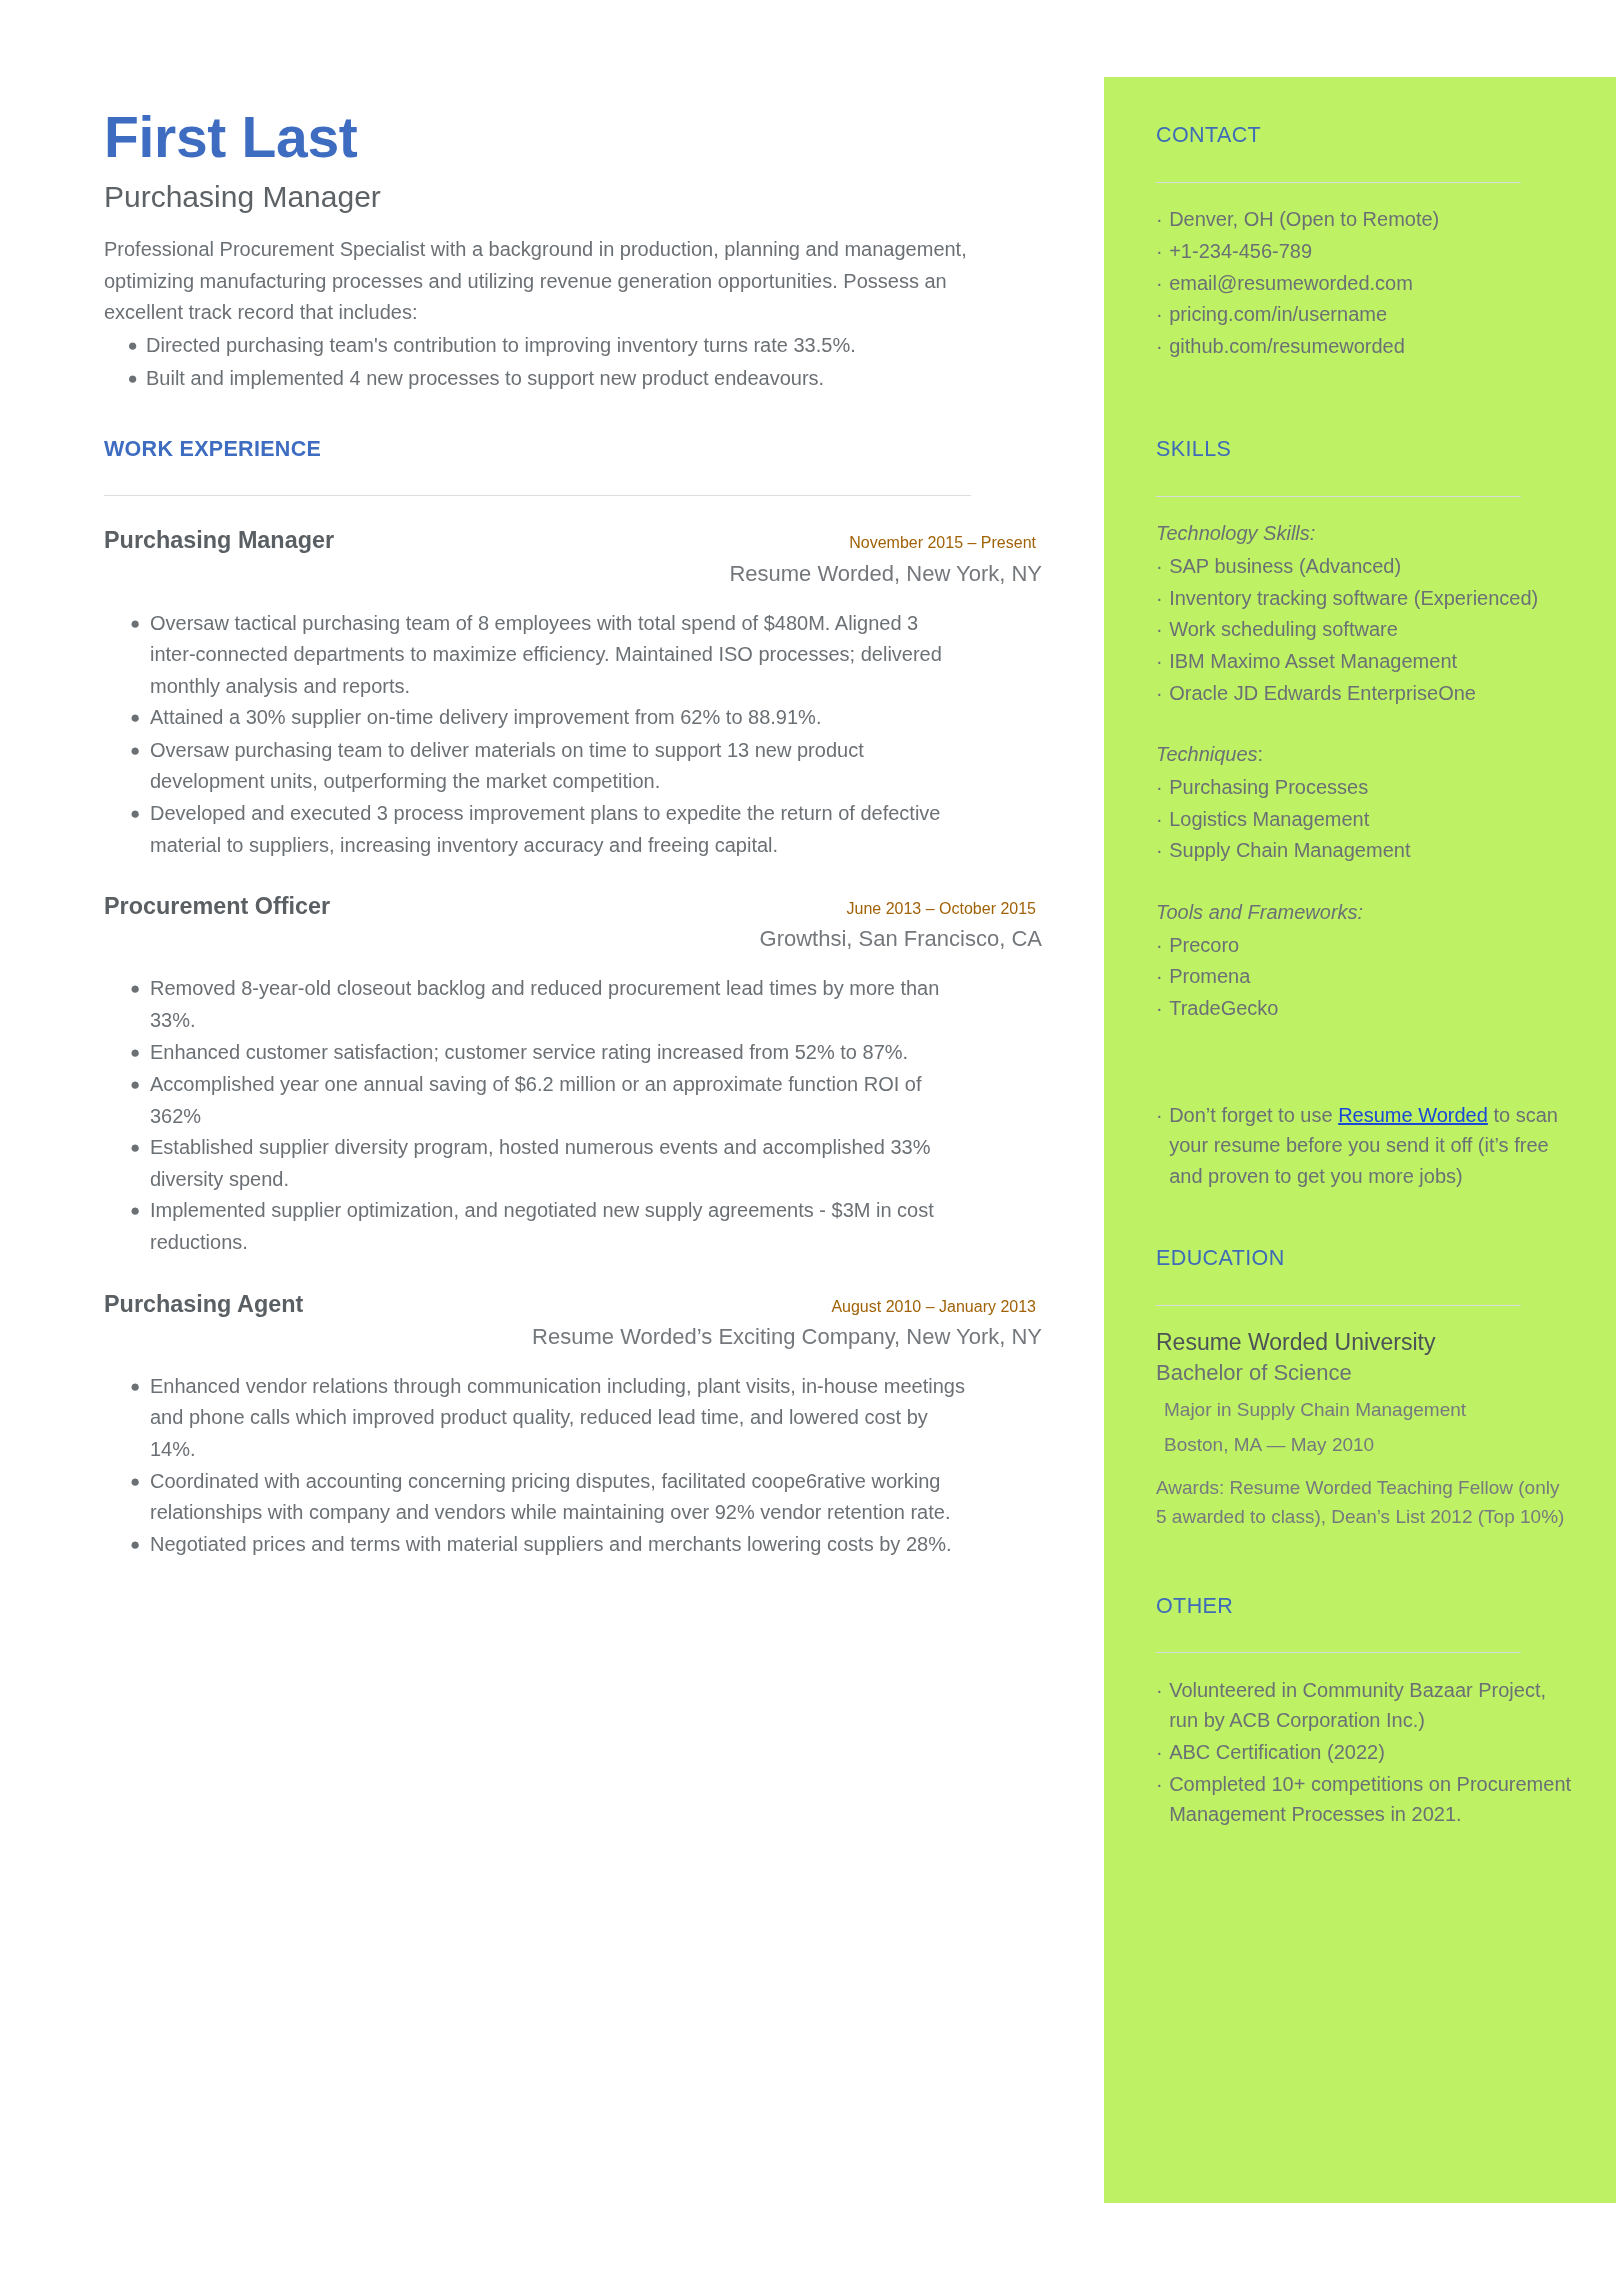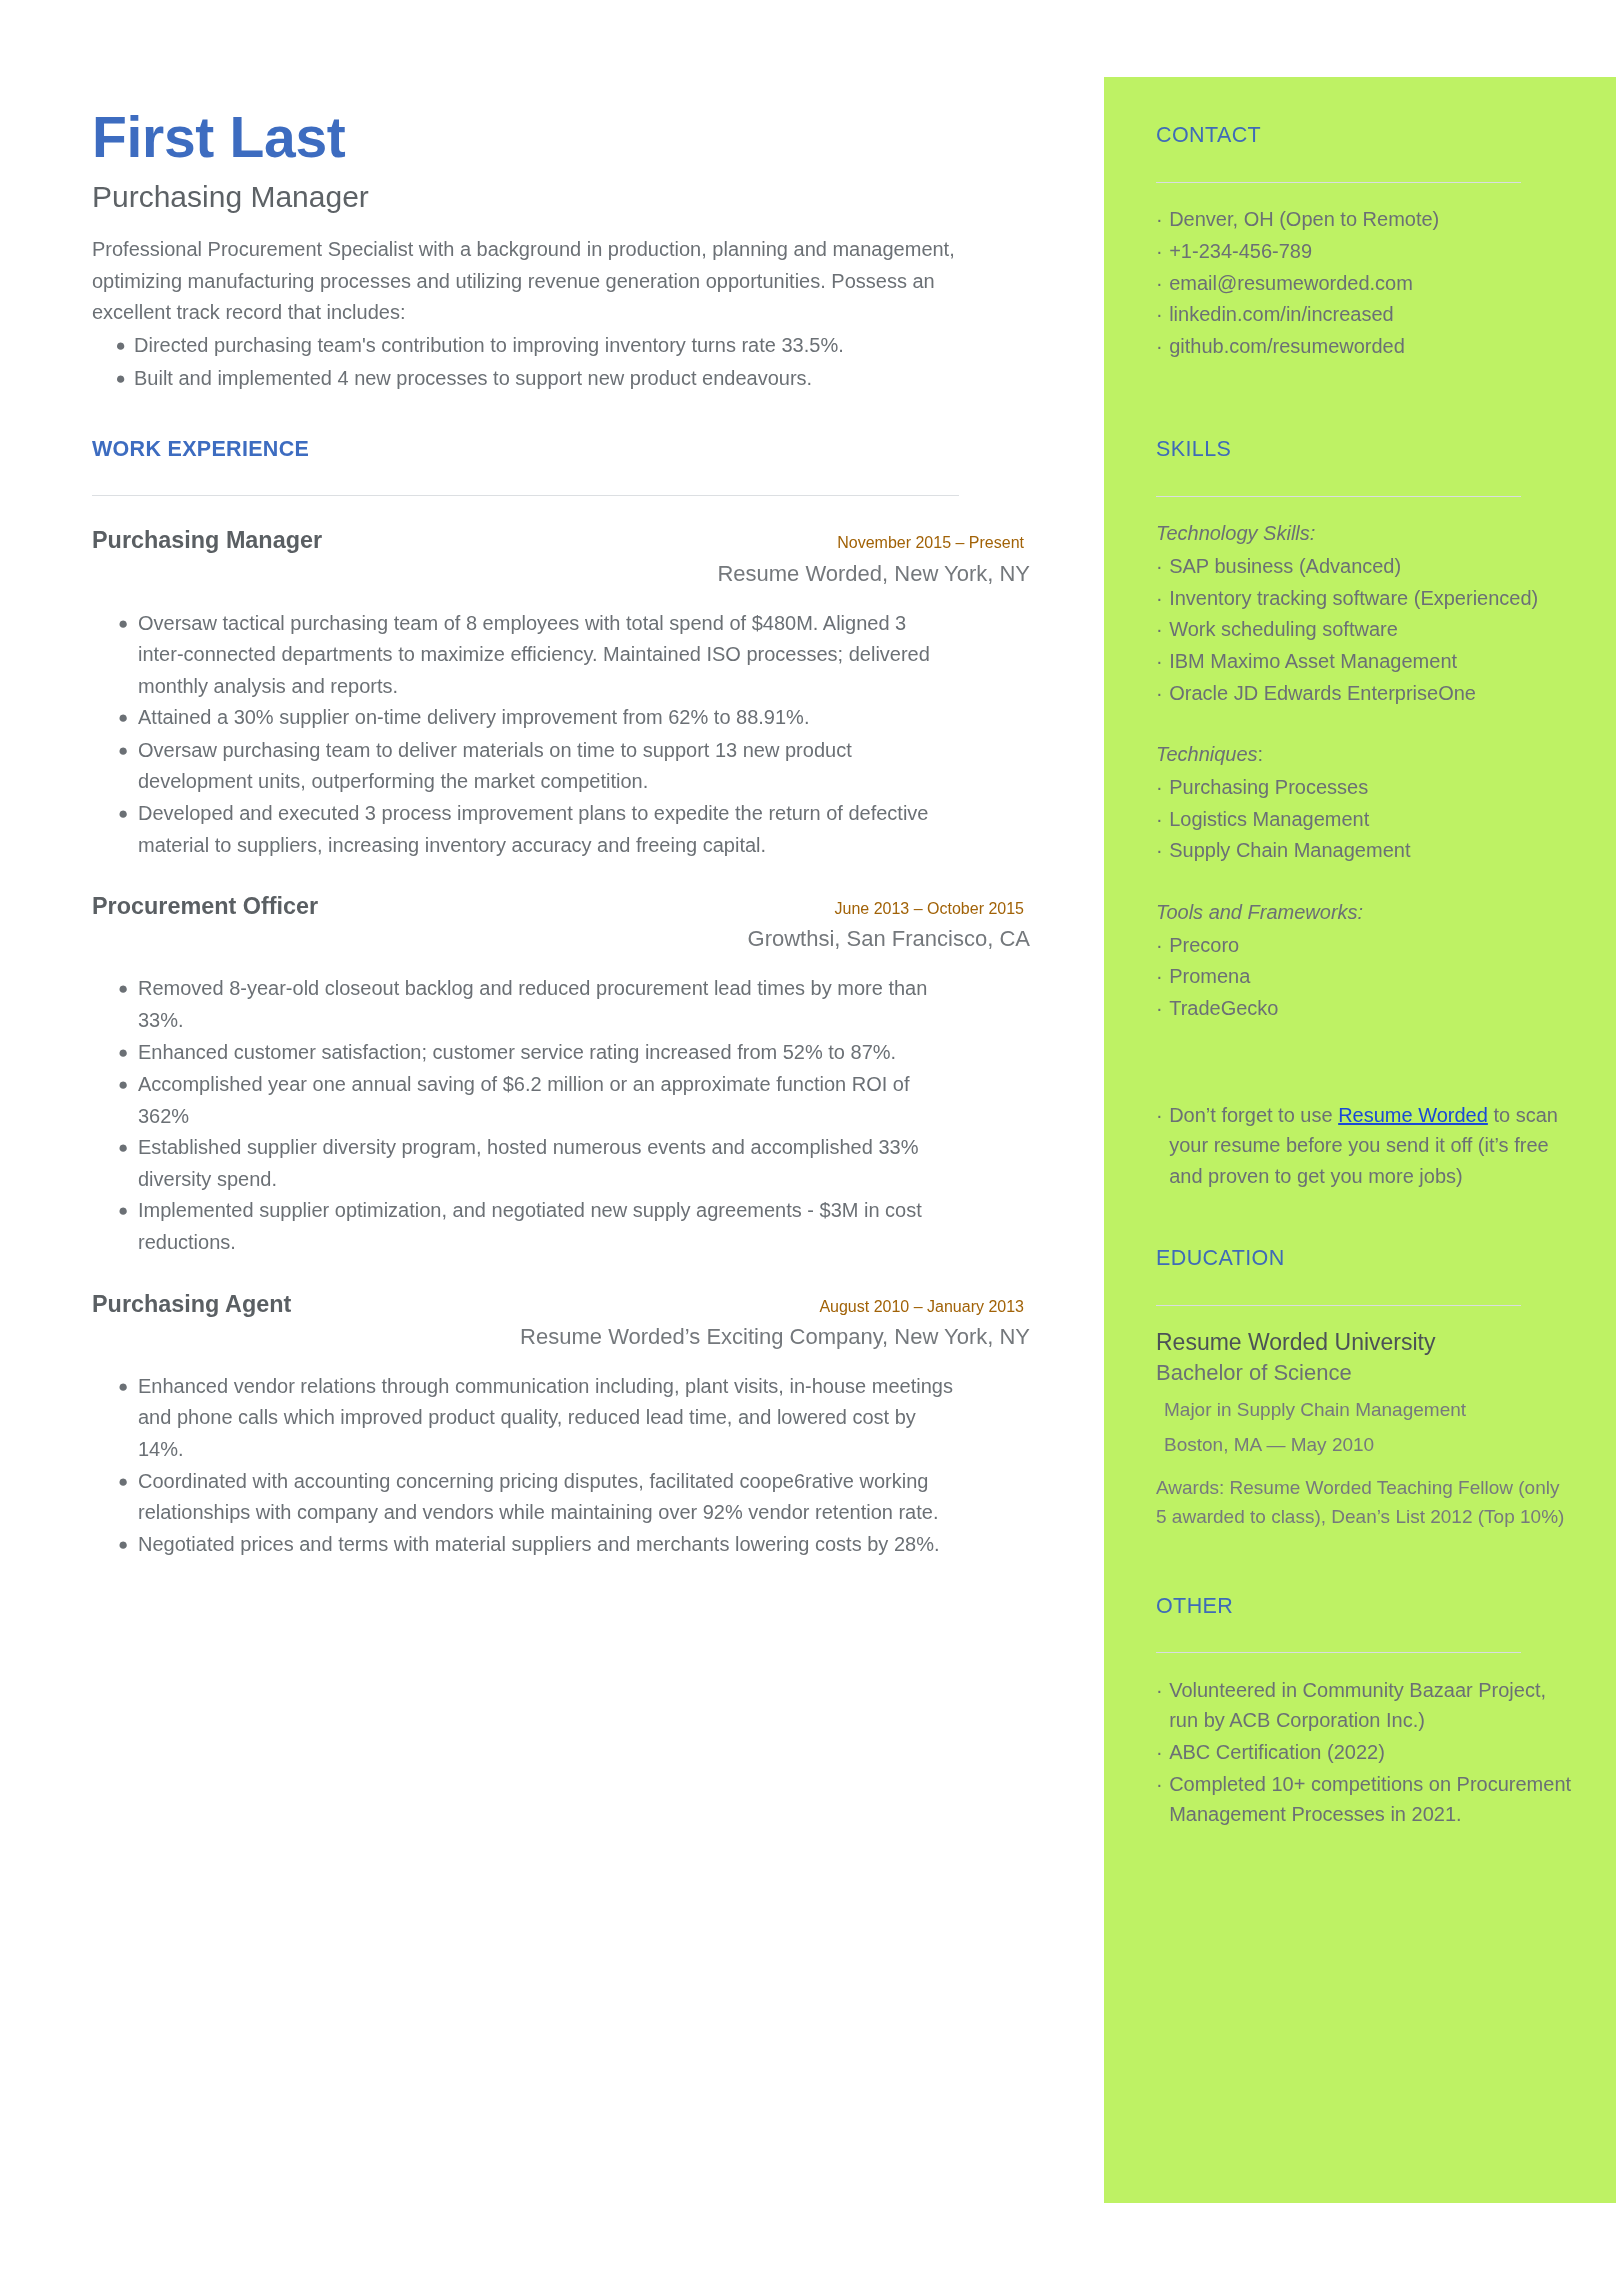--- a/index.html
+++ b/index.html
@@ -114,21 +114,21 @@
   .edu-awards {
     color: #76797d;
     font-size: 19px;
     line-height: 1.52;
     margin: 15.6px 0 0 0;
   }
 
   
   .main {
     position: absolute;
-    left: 92px;
+    left: 104px;
     top: 0;
     width: 938px;
   }
 
   .name {
     color: #3d6cc0;
     font-size: 57px;
     font-weight: bold;
     letter-spacing: -0.3px;
     margin: 0;
@@ -246,21 +246,21 @@
         <li class="side-li">
           <span class="dot">·</span>
           <span class="txt">+1-234-456-789</span>
         </li>
         <li class="side-li">
           <span class="dot">·</span>
           <span class="txt">email@resumeworded.com</span>
         </li>
         <li class="side-li">
           <span class="dot">·</span>
-          <span class="txt">linkedin.com/in/increased</span>
+          <span class="txt">pricing.com/in/username</span>
         </li>
         <li class="side-li">
           <span class="dot">·</span>
           <span class="txt">github.com/resumeworded</span>
         </li>
       </ul>
     </section>
 
     <div class="gap-xl"></div>
 

